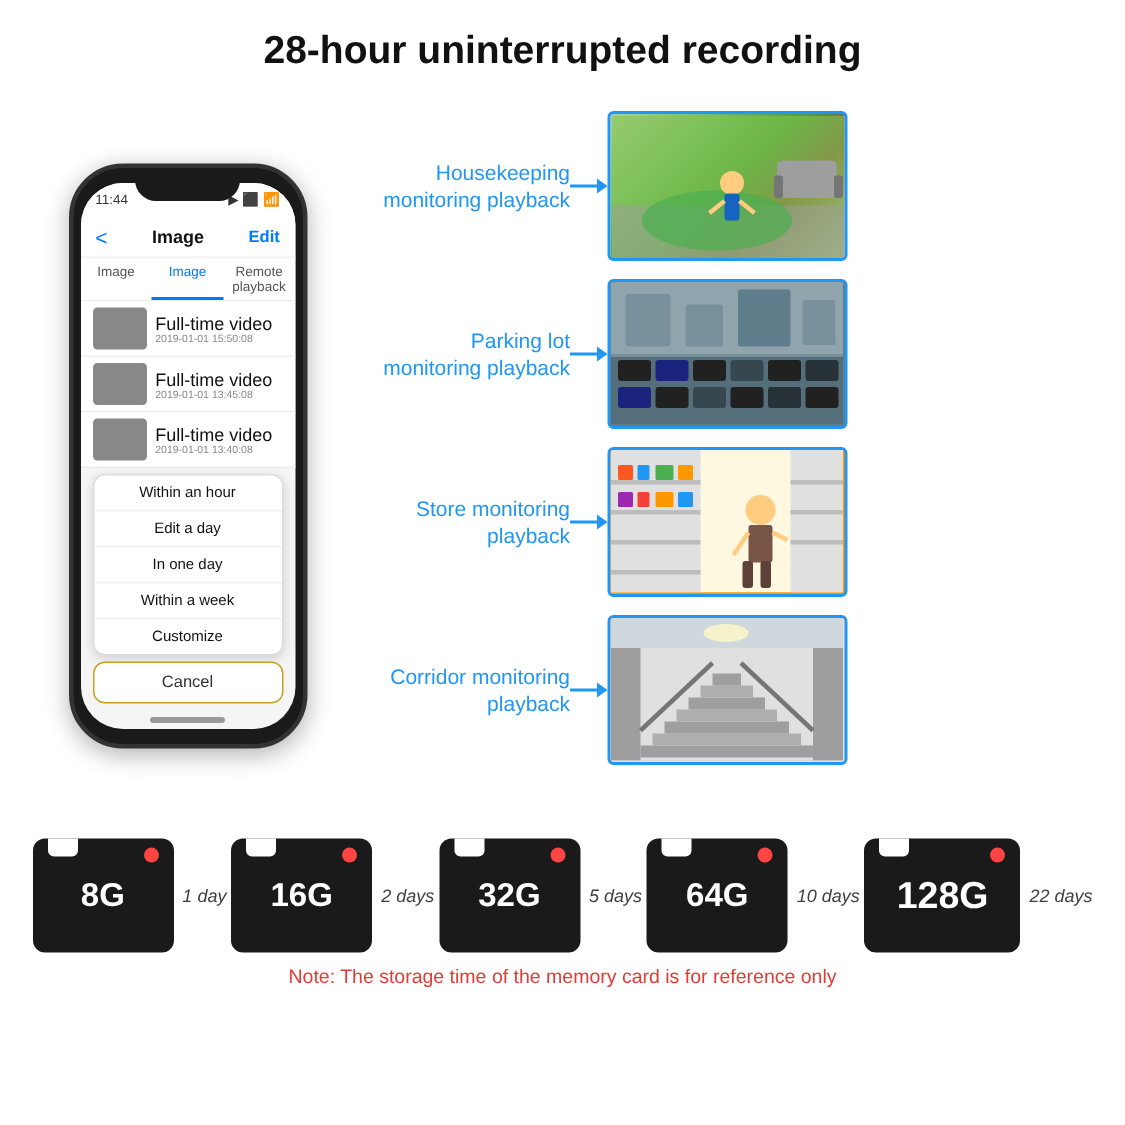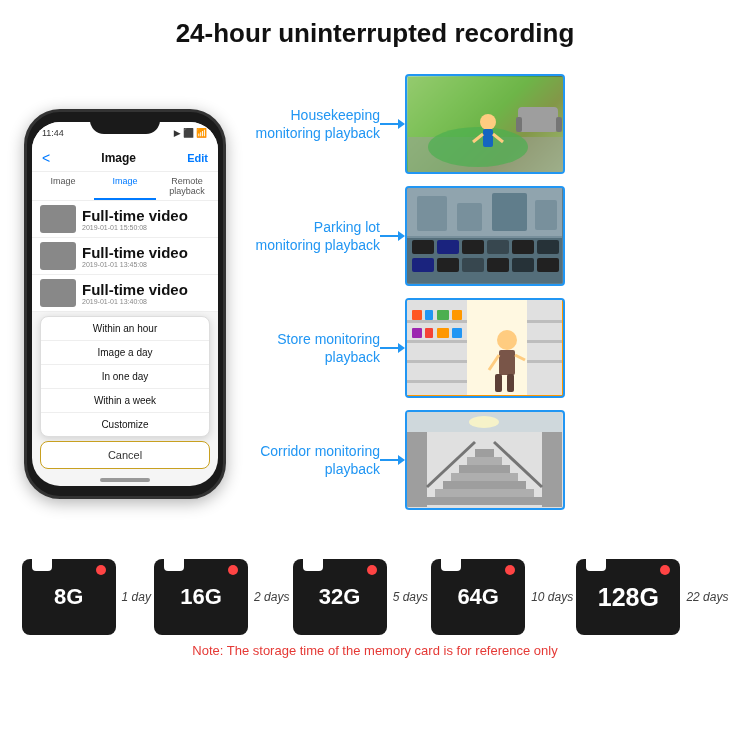--- a/index.html
+++ b/index.html
@@ -32,21 +32,21 @@
     }
 
     
     .phone-container {
       flex: 0 0 210px;
       display: flex;
       align-items: center;
       justify-content: center;
     }
     .phone {
-      width: 202px;
+      width: 159px;
       height: 390px;
       background: #1a1a1a;
       border-radius: 36px;
       border: 3px solid #333;
       position: relative;
       box-shadow: 0 4px 16px rgba(0,0,0,0.3);
       overflow: hidden;
     }
     .phone-notch {
       width: 70px;
@@ -130,22 +130,22 @@
       width: 36px;
       height: 28px;
       background: #888;
       border-radius: 3px;
       flex-shrink: 0;
     }
     .phone-item-info {
       flex: 1;
     }
     .phone-item-title {
-      font-size: 15px;
-      font-weight: bold;
+      font-size: 12px;
+      font-weight: normal;
       color: #111;
     }
     .phone-item-date {
       font-size: 7px;
       color: #888;
     }
     .phone-dropdown {
       background: #fff;
       border: 1px solid #ddd;
       border-radius: 8px;
@@ -277,21 +277,21 @@
       text-align: center;
       font-size: 13px;
       color: #e53935;
       margin-top: 4px;
     }
   </style>
 </head>
 <body>
 
 <div class="header">
-  <h1>24-hour uninterrupted recording</h1>
+  <h1>28-hour uninterrupted recording</h1>
 </div>
 
 <div class="main-content">
 
   <div class="phone-container">
     <div class="phone">
       <div class="phone-notch"></div>
       <div class="phone-screen">
         <div class="phone-status-bar">
           <span>11:44</span>
@@ -325,21 +325,21 @@
         <div class="phone-list-item">
           <div class="phone-thumb"></div>
           <div class="phone-item-info">
             <div class="phone-item-title">Full-time video</div>
             <div class="phone-item-date">2019-01-01 13:40:08</div>
           </div>
         </div>
 
         <div class="phone-dropdown">
           <div class="phone-dropdown-item">Within an hour</div>
-          <div class="phone-dropdown-item">Image a day</div>
+          <div class="phone-dropdown-item">Edit a day</div>
           <div class="phone-dropdown-item">In one day</div>
           <div class="phone-dropdown-item">Within a week</div>
           <div class="phone-dropdown-item">Customize</div>
         </div>
         <div class="phone-cancel-btn">Cancel</div>
         <div class="phone-home-indicator"></div>
       </div>
     </div>
   </div>
 

